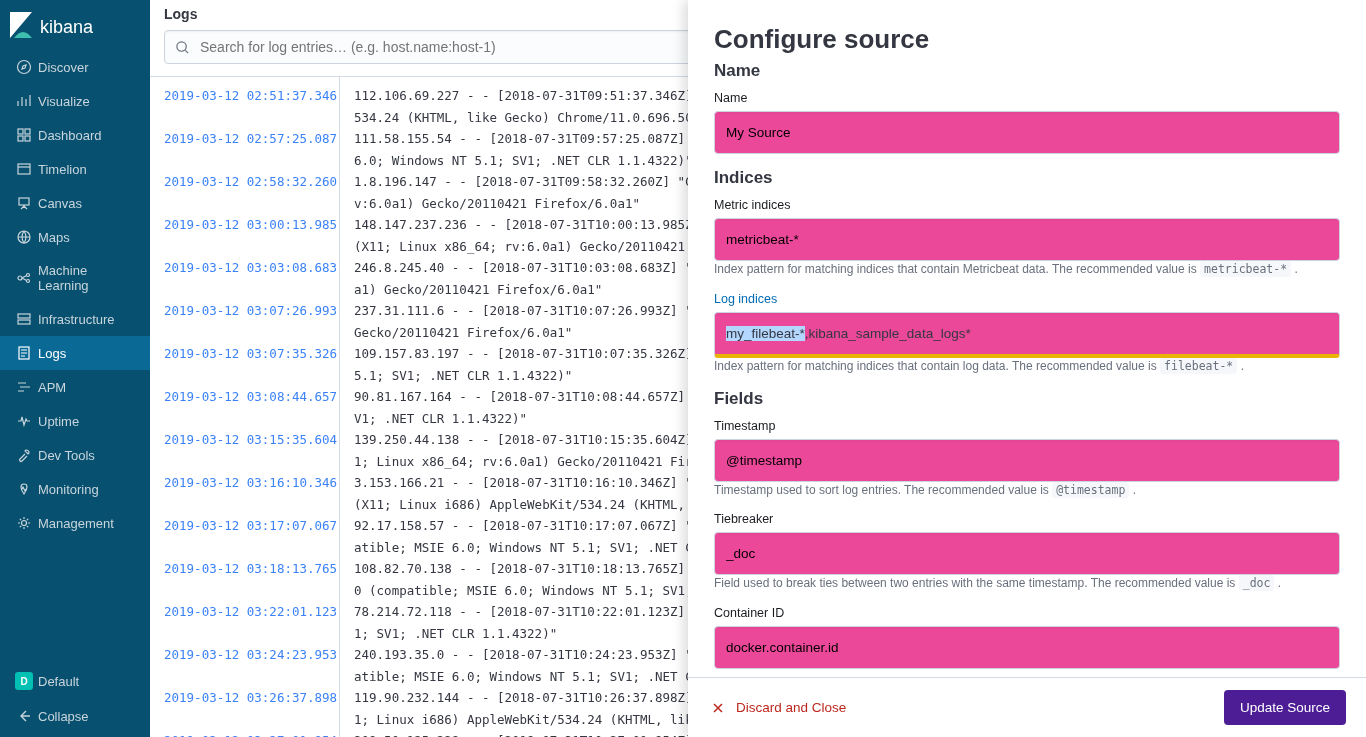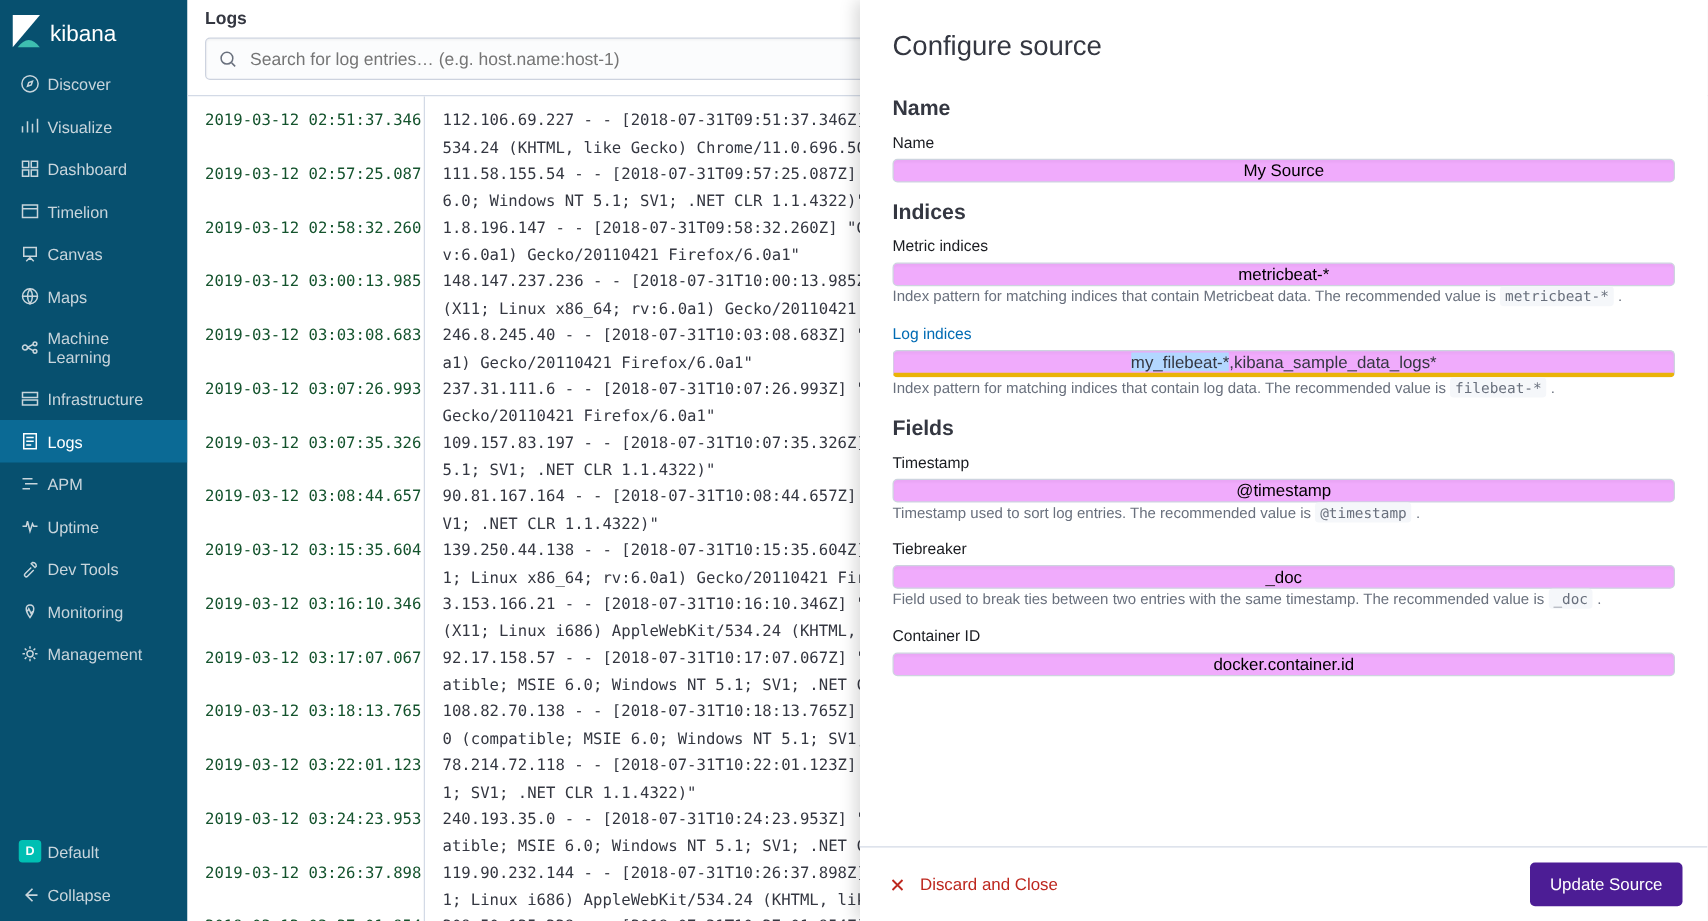--- a/index.html
+++ b/index.html
@@ -17,31 +17,31 @@
 .footer .nav-item { font-size: 13px; }
 .badge { width: 18px; height: 18px; background: #00bfb3; border-radius: 3px; display: flex; align-items: center; justify-content: center; font-size: 10px; font-weight: bold; color: #fff; }
 .main { flex: 1; display: flex; flex-direction: column; position: relative; background: #fff; }
 .header { padding: 6px 14px 0 14px; }
 .page-title { font-size: 14px; font-weight: 600; margin-bottom: 8px; }
 .search-wrap { padding: 0 14px 12px 14px; border-bottom: 1px solid #d3dae6; }
 .search-box { display: flex; align-items: center; border: 1px solid #cdd3df; border-radius: 4px; padding: 8px 10px; background: #fbfcfd; box-shadow: inset 0 1px 2px rgba(0,0,0,0.05); }
 .search-box svg { margin-right: 10px; color: #69707d; }
 .search-box input { border: none; outline: none; flex: 1; font-size: 14px; background: transparent; color: #69707d; }
 .log-area { flex: 1; display: flex; overflow: hidden; font-family: "Menlo", "Consolas", monospace; font-size: 12.5px; }
-.ts-col { width: 190px; border-right: 1px solid #d3dae6; overflow: hidden; padding: 8px 0; color: #14532d; flex-shrink: 0; }
+.ts-col { width: 190px; border-right: 1px solid #d3dae6; overflow: hidden; padding: 8px 0; color: #3b82f6; flex-shrink: 0; }
 .ts-col div { padding: 2px 14px; white-space: nowrap; line-height: 1.4; }
 .msg-col { flex: 1; overflow: hidden; padding: 8px 0; }
 .msg-col div { padding: 2px 14px; white-space: pre; line-height: 1.4; color: #343741; }
 .flyout { position: absolute; right: 0; top: 0; width: 678px; height: 100%; background: #fff; box-shadow: -4px 0 12px rgba(0,0,0,0.15); display: flex; flex-direction: column; }
 .flyout-body { flex: 1; overflow-y: auto; padding: 24px 26px; }
-.flyout-title { font-size: 22px; font-weight: 400; margin-bottom: 27px; }
+.flyout-title { font-size: 26px; font-weight: 700; margin-bottom: 6px; }
 .section-title { font-size: 17px; font-weight: 600; margin-bottom: 10px; margin-top: 4px; }
 .field-label { font-size: 12.5px; color: #1a1c21; margin-bottom: 6px; margin-top: 10px; }
 .field-label.focused { color: #006bb4; }
-.text-input { width: 100%; border: 1px solid #cdd3df; border-radius: 4px; padding: 1px 11px; font-size: 13.5px; background: #f0abfc; box-shadow: inset 0 2px 2px rgba(0,0,0,0.03); outline: none; text-align: center; }
+.text-input { width: 100%; border: 1px solid #cdd3df; border-radius: 4px; padding: 13px 11px; font-size: 13.5px; background: #ec4899; box-shadow: inset 0 2px 2px rgba(0,0,0,0.03); outline: none; }
 .text-input.focused { border-bottom: 4px solid #eab308; }
 .help-text { font-size: 12px; color: #69707d; margin-top: 0; margin-bottom: 14px; line-height: 1.4; }
 .help-text code { background: #f5f7fa; padding: 1px 4px; border-radius: 3px; font-family: monospace; font-size: 11.5px; }
 .sel { background: #b3d7ff; }
 .flyout-footer { border-top: 1px solid #d3dae6; padding: 12px 20px; display: flex; justify-content: space-between; align-items: center; }
 .btn-text { background: none; border: none; color: #bd271e; font-size: 13.5px; cursor: pointer; display: flex; align-items: center; gap: 12px; padding: 6px 4px; }
 .btn-primary { background: #4c1d95; color: #fff; border: none; border-radius: 4px; padding: 10px 16px; font-size: 13.5px; cursor: pointer; font-weight: 500; }
 .spacer { height: 10px; }
 </style>
 </head>

